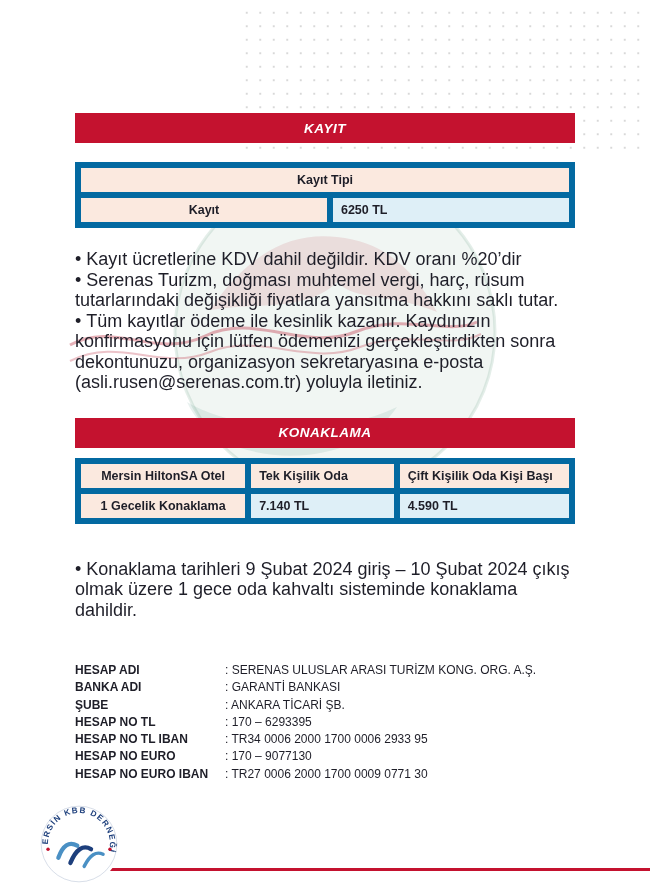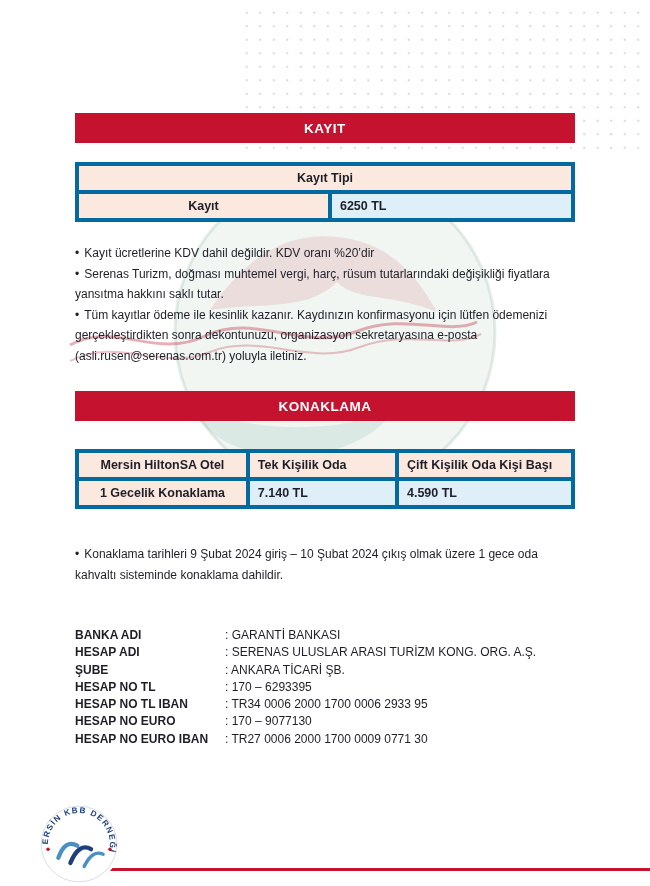--- a/index.html
+++ b/index.html
@@ -35,54 +35,54 @@
   .content {
     position: absolute;
     left: 75px; top: 113px;
     width: 500px;
     z-index: 1;
   }
 
   .section-bar {
     width: 500px; height: 30px;
     background: #C4122F;
-    display: flex; align-items: center; justify-content: center;
+    display: flex; align-items: center; justify-content: center; font-style: italic;
   }
   .section-bar span {
     color: #ffffff; font-weight: bold; font-size: 13.5px; letter-spacing: 0.5px;
   }
 
   table.price-table {
     border-collapse: collapse;
     width: 500px;
     font-size: 12.5px;
   }
   table.price-table th, table.price-table td {
-    border: 4px solid #0369a1;
+    border: 6px solid #0369a1;
     font-weight: bold;
     color: #1e1e28;
     padding: 5px 8px;
     height: 26px;
   }
   .peach { background: #FBE9DF; }
   .blue  { background: #DEEFF7; }
   .cell-center { text-align: center; }
   .cell-left { text-align: left; }
 
   .t1 { margin-top: 19px; }
   .t1 .col-a { width: 255px; border-radius: 11px; }
   .t1 .col-b { width: 245px; }
 
-  .t2 { margin-top: 28px; }
+  .t2 { margin-top: 10px; }
   .t2 th, .t2 td { height: 28px; }
   .t2 .col-1 { width: 165px; }
   .t2 .col-2 { width: 144px; }
   .t2 .col-3 { width: 170px; }
 
-  .bullets { margin-top: 21px; font-size: 12px; line-height: 20.5px; color: #1e1e28; }
+  .bullets { margin-top: 21px; font-size: 18px; line-height: 20.5px; color: #1e1e28; }
   .bullets p { margin: 0; }
   .bullet-char { margin-right: 5px; }
 
   .bar-2 { margin-top: 25px; }
   .bullets-2 { margin-top: 35px; }
 
   .bank {
     margin-top: 42px;
     font-size: 12px;
     line-height: 17.3px;
@@ -163,26 +163,26 @@
       </tr>
     </tbody>
       </table>
 
     <div class="bullets bullets-2">
       <p><span class="bullet-char">•</span><span>Konaklama tarihleri 9 Şubat 2024 giriş – 10 Şubat 2024 çıkış olmak üzere 1 gece oda kahvaltı sisteminde konaklama dahildir.</span></p>
     </div>
 
     <div class="bank">
       <div class="bank-row">
+        <div class="bank-label">HESAP ADI</div>
+        <div class="bank-value">: SERENAS ULUSLAR ARASI TURİZM KONG. ORG. A.Ş.</div>
+      </div>
+      <div class="bank-row">
         <div class="bank-label">BANKA ADI</div>
         <div class="bank-value">: GARANTİ BANKASI</div>
-      </div>
-      <div class="bank-row">
-        <div class="bank-label">HESAP ADI</div>
-        <div class="bank-value">: SERENAS ULUSLAR ARASI TURİZM KONG. ORG. A.Ş.</div>
       </div>
       <div class="bank-row">
         <div class="bank-label">ŞUBE</div>
         <div class="bank-value">: ANKARA TİCARİ ŞB.</div>
       </div>
       <div class="bank-row">
         <div class="bank-label">HESAP NO TL</div>
         <div class="bank-value">: 170 – 6293395</div>
       </div>
       <div class="bank-row">

